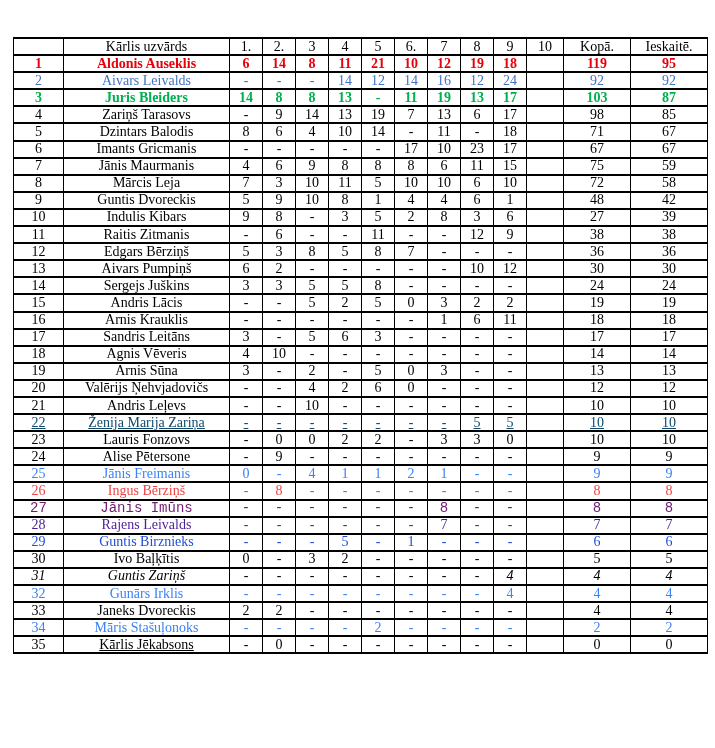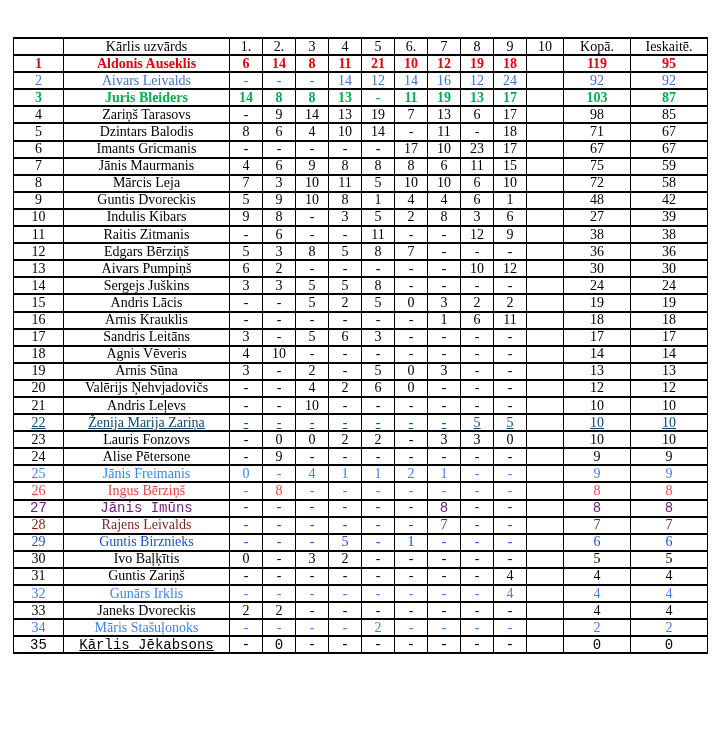--- a/index.html
+++ b/index.html
@@ -528,21 +528,21 @@
           <td class="score-cell"><span class="nm">-</span></td>
           <td class="score-cell"><span class="nm">-</span></td>
           <td class="score-cell"><span class="nm">-</span></td>
           <td class="score-cell"><span class="nm">8</span></td>
           <td class="score-cell"><span class="nm">-</span></td>
           <td class="score-cell"><span class="nm">-</span></td>
           <td class="score-cell"><span class="nm"></span></td>
           <td class="total-cell"><span class="nm">8</span></td>
           <td class="counted-cell"><span class="nm">8</span></td>
         </tr>
-        <tr style="color: #7f1d1d;">
+        <tr style="color: #4c1d95;">
           <td class="rank-cell"><span class="nm">28</span></td>
           <td class="name-cell"><span class="nm">Rajens Leivalds</span></td>
           <td class="score-cell"><span class="nm">-</span></td>
           <td class="score-cell"><span class="nm">-</span></td>
           <td class="score-cell"><span class="nm">-</span></td>
           <td class="score-cell"><span class="nm">-</span></td>
           <td class="score-cell"><span class="nm">-</span></td>
           <td class="score-cell"><span class="nm">-</span></td>
           <td class="score-cell"><span class="nm">7</span></td>
           <td class="score-cell"><span class="nm">-</span></td>
@@ -576,21 +576,21 @@
           <td class="score-cell"><span class="nm">2</span></td>
           <td class="score-cell"><span class="nm">-</span></td>
           <td class="score-cell"><span class="nm">-</span></td>
           <td class="score-cell"><span class="nm">-</span></td>
           <td class="score-cell"><span class="nm">-</span></td>
           <td class="score-cell"><span class="nm">-</span></td>
           <td class="score-cell"><span class="nm"></span></td>
           <td class="total-cell"><span class="nm">5</span></td>
           <td class="counted-cell"><span class="nm">5</span></td>
         </tr>
-        <tr style="color: rgb(0, 0, 0);">
+        <tr style="color: rgb(0, 0, 0); font-style: italic;">
           <td class="rank-cell"><span class="nm">31</span></td>
           <td class="name-cell"><span class="nm">Guntis Zariņš</span></td>
           <td class="score-cell"><span class="nm">-</span></td>
           <td class="score-cell"><span class="nm">-</span></td>
           <td class="score-cell"><span class="nm">-</span></td>
           <td class="score-cell"><span class="nm">-</span></td>
           <td class="score-cell"><span class="nm">-</span></td>
           <td class="score-cell"><span class="nm">-</span></td>
           <td class="score-cell"><span class="nm">-</span></td>
           <td class="score-cell"><span class="nm">-</span></td>
@@ -640,21 +640,21 @@
           <td class="score-cell"><span class="nm">-</span></td>
           <td class="score-cell"><span class="nm">2</span></td>
           <td class="score-cell"><span class="nm">-</span></td>
           <td class="score-cell"><span class="nm">-</span></td>
           <td class="score-cell"><span class="nm">-</span></td>
           <td class="score-cell"><span class="nm">-</span></td>
           <td class="score-cell"><span class="nm"></span></td>
           <td class="total-cell"><span class="nm">2</span></td>
           <td class="counted-cell"><span class="nm">2</span></td>
         </tr>
-        <tr style="color: rgb(0, 0, 0); font-family: Liberation Mono, monospace;">
+        <tr style="color: rgb(0, 0, 0);">
           <td class="rank-cell"><span class="nm">35</span></td>
           <td class="name-cell underline"><span class="nm">Kārlis Jēkabsons</span></td>
           <td class="score-cell"><span class="nm">-</span></td>
           <td class="score-cell"><span class="nm">0</span></td>
           <td class="score-cell"><span class="nm">-</span></td>
           <td class="score-cell"><span class="nm">-</span></td>
           <td class="score-cell"><span class="nm">-</span></td>
           <td class="score-cell"><span class="nm">-</span></td>
           <td class="score-cell"><span class="nm">-</span></td>
           <td class="score-cell"><span class="nm">-</span></td>

